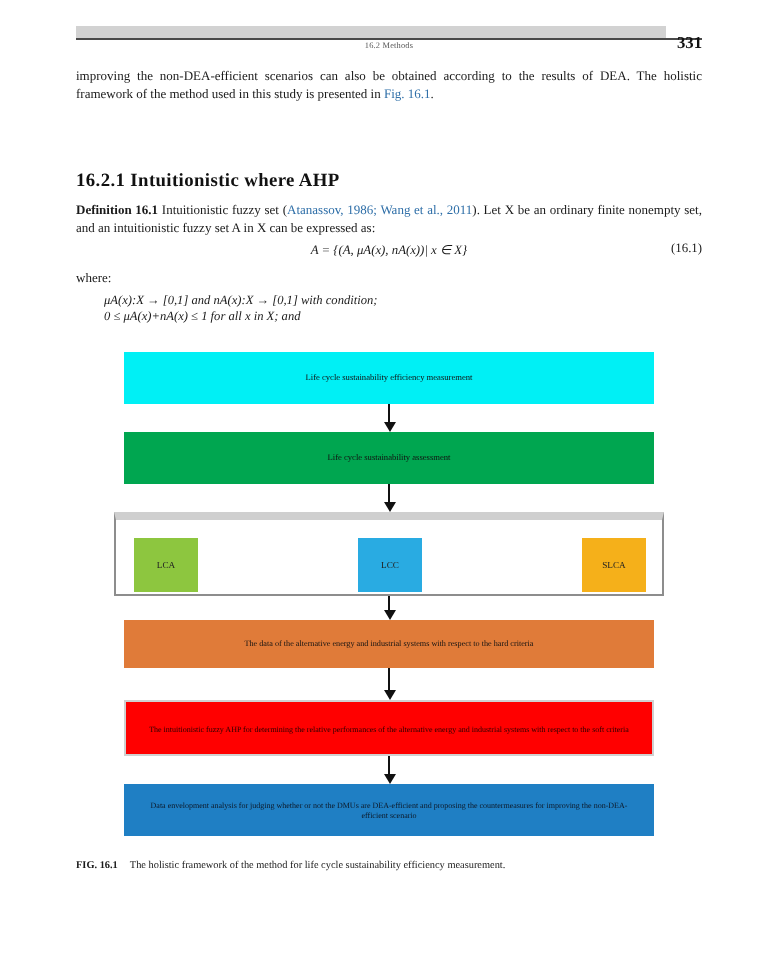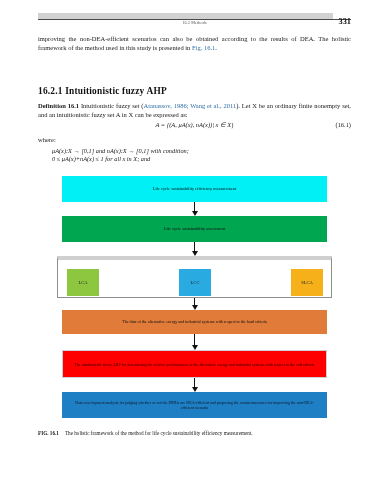--- a/index.html
+++ b/index.html
@@ -271,21 +271,21 @@
 
   <div class="head-rule"></div>
   <div class="head-rule-line"></div>
   <div class="head-center">16.2  Methods</div>
   <div class="head-folio">331</div>
 
   <div class="body-col">
     <p class="para"><span>improving the non-DEA-efficient scenarios can also be obtained according to the results of DEA. The holistic framework of the method used in this study is presented in </span><span class="xref">Fig. 16.1</span><span>.</span></p>
   </div>
 
-  <h2 class="sec">16.2.1  Intuitionistic fuzzy AHP</h2>
+  <h2 class="sec">16.2.1  Intuitionistic where AHP</h2>
 
   <div class="defn">
     <b>Definition 16.1</b><span> Intuitionistic fuzzy set (</span><span class="xref">Atanassov, 1986; Wang et al., 2011</span><span>). Let X be an ordinary finite nonempty set, and an intuitionistic fuzzy set A in X can be expressed as:</span>
   </div>
 
   <div class="eqwrap">
     <div class="eq">A = {(A, μA(x), nA(x))| x ∈ X}</div>
     <div class="eqnum">(16.1)</div>
   </div>
 

